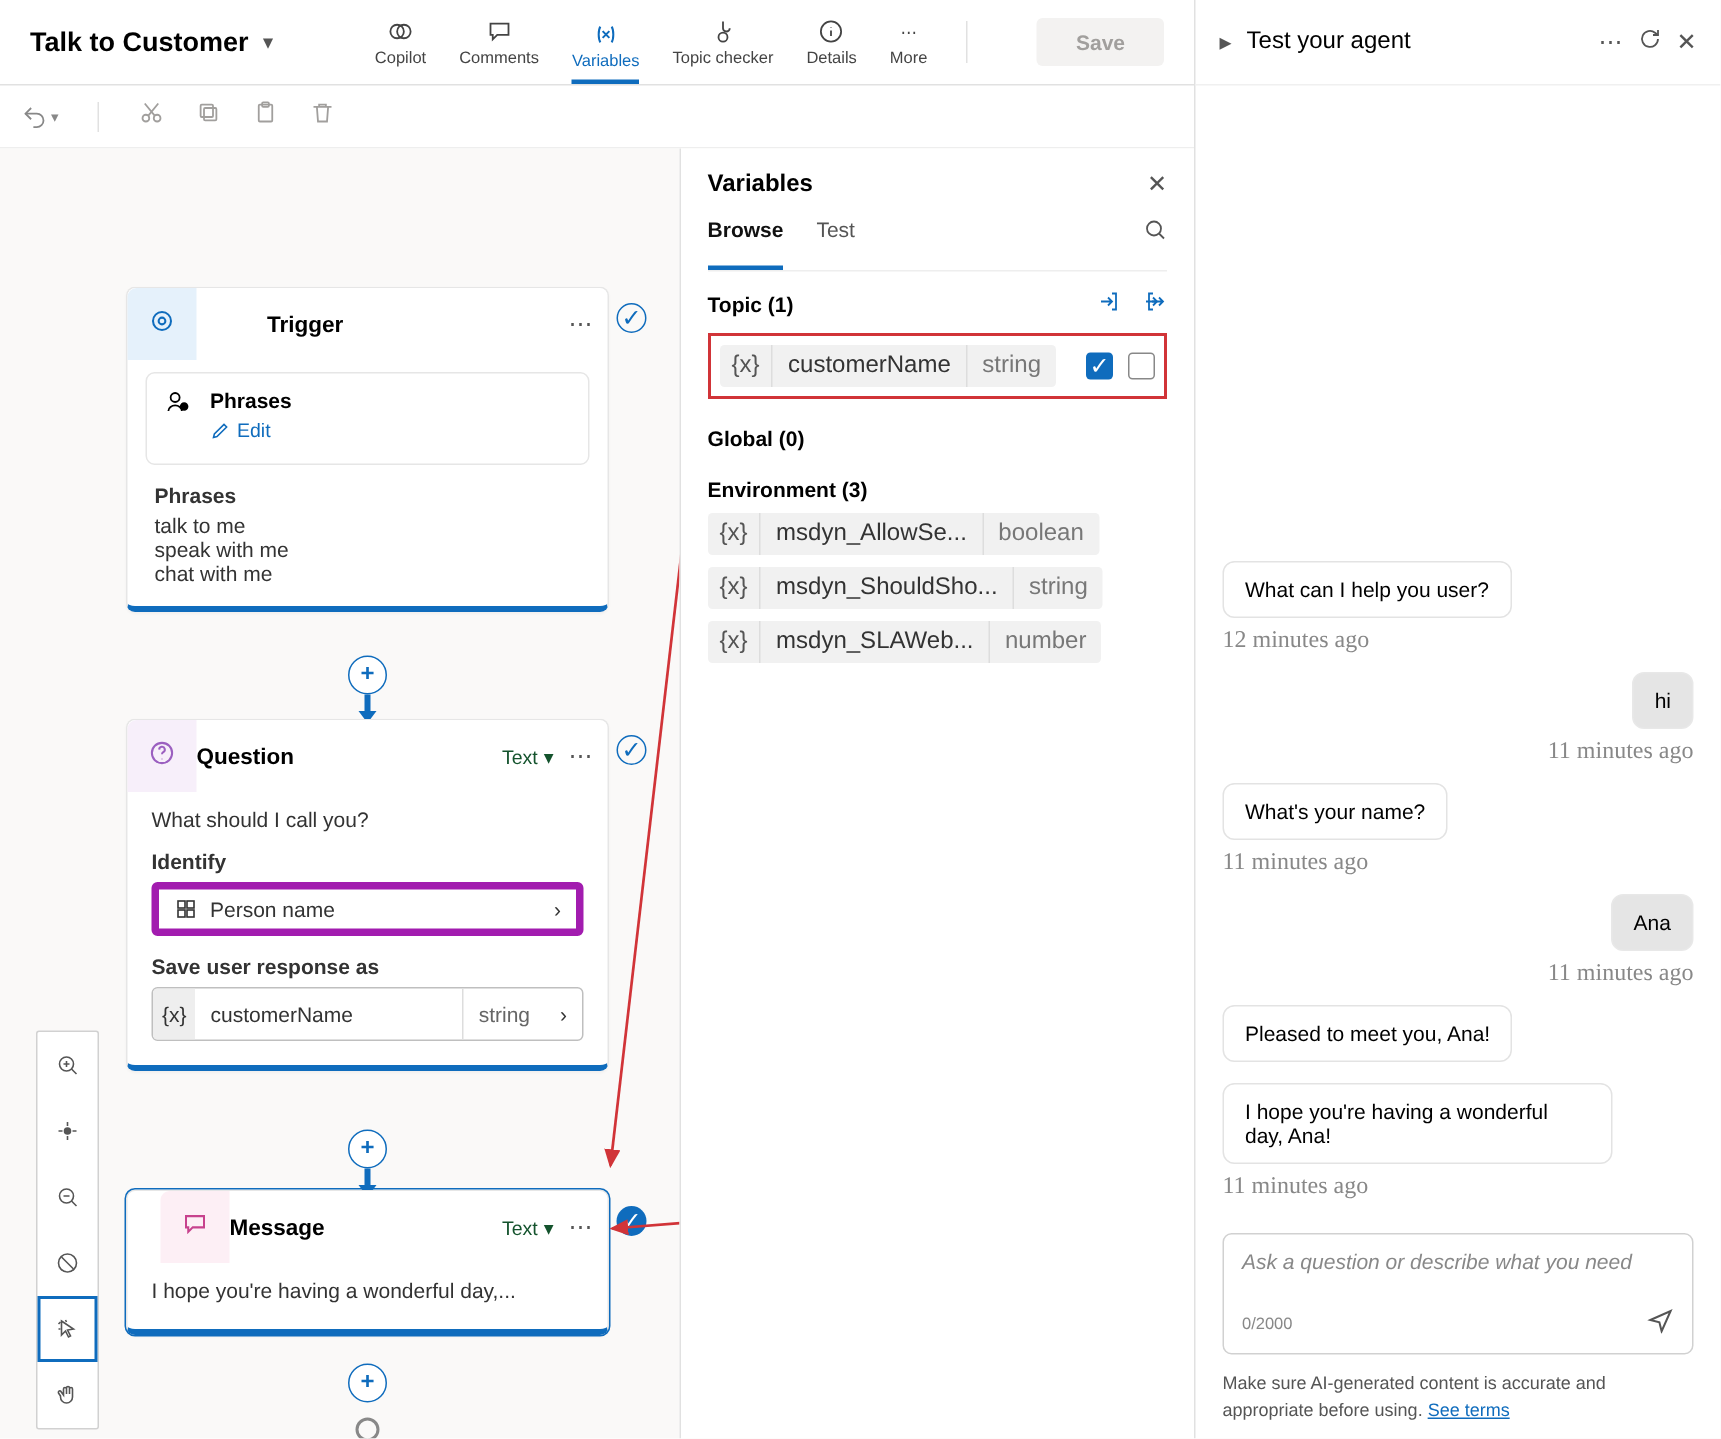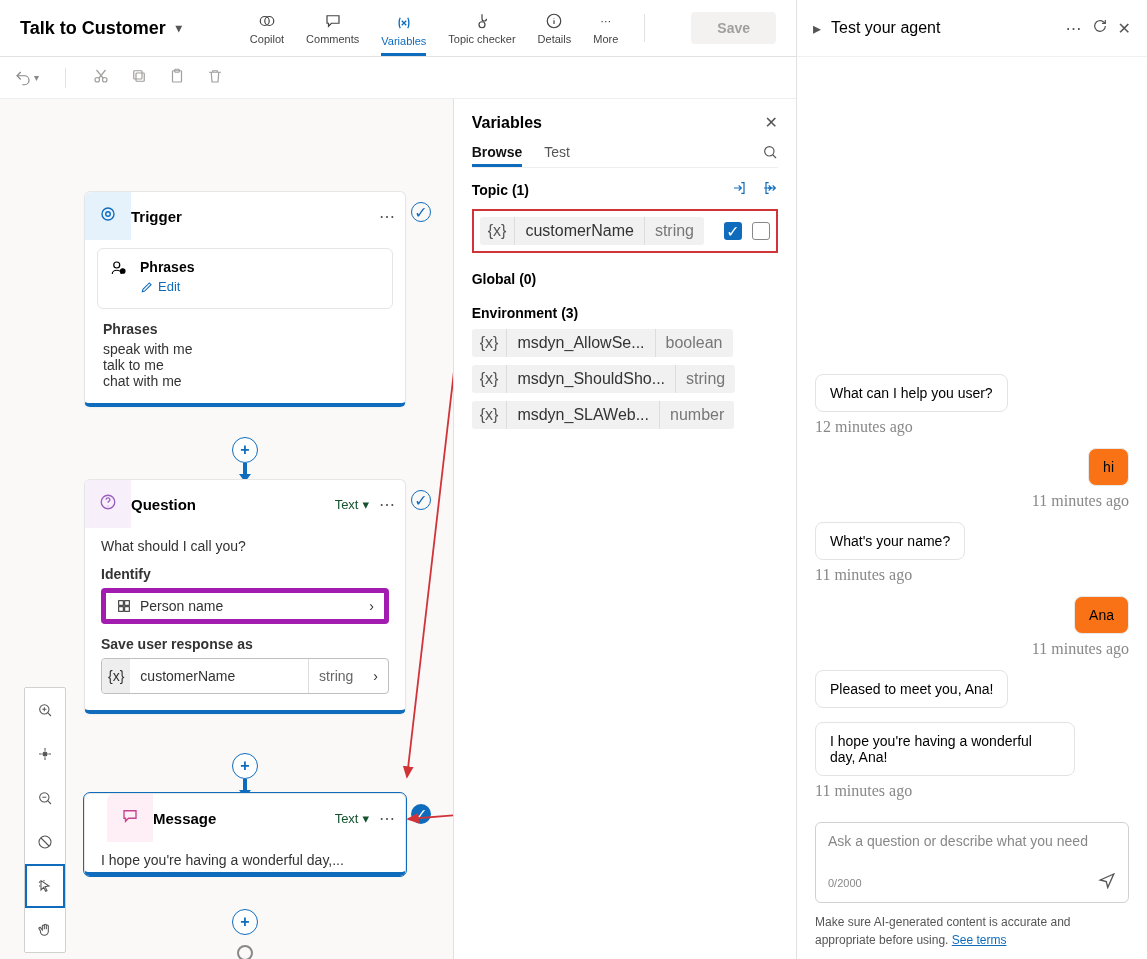--- a/index.html
+++ b/index.html
@@ -44,21 +44,21 @@
   .q-body .lbl { font-weight: 600; margin: 12px 0 6px 0; }
   .field-row { border: 5px solid #a21caf; border-radius: 4px; display: flex; align-items: center; height: 36px; padding: 0 10px; justify-content: space-between; }
   .var-row { border: 1px solid #bfbfbf; border-radius: 4px; display: flex; align-items: center; height: 36px; overflow: hidden; }
   .var-chip { background: #eee; padding: 4px 6px; display: flex; align-items: center; height: 100%; }
   .var-name { padding: 0 10px; flex: 1; }
   .var-type-chip { padding: 0 10px; color: #666; border-left: 1px solid #ddd; height: 100%; display: flex; align-items: center; }
   .var-panel { flex: 1; background: #fff; border-left: 1px solid #e1e1e1; display: flex; flex-direction: column; padding: 14px 18px; }
   .vp-head { display: flex; justify-content: space-between; align-items: center; margin-bottom: 12px; }
   .vp-head h3 { font-weight: 600; font-size: 16px; }
   .vp-tabs { display: flex; gap: 22px; border-bottom: 1px solid #eee; margin-bottom: 12px; }
-  .vp-tab { font-size: 14px; color: #555; padding-bottom: 4px; cursor: pointer; }
+  .vp-tab { font-size: 14px; color: #555; padding-bottom: 16px; cursor: pointer; }
   .vp-tab.active { color: #111; font-weight: 600; border-bottom: 3px solid #0f6cbd; }
   .vp-srch { margin-left: auto; color: #555; }
   .vp-section-head { display: flex; justify-content: space-between; align-items: center; font-weight: 600; font-size: 14px; margin-bottom: 10px; }
   .vp-icons { display: flex; gap: 14px; color: #0f6cbd; }
   .vp-var-row-outer { border: 2px solid #d13438; padding: 6px; margin-bottom: 8px; display: flex; align-items: center; gap: 10px; }
   .vp-var-chipset { display: flex; align-items: center; background: #f1f1f1; border-radius: 3px; overflow: hidden; }
   .vp-var-chipset .ic { padding: 5px 8px; border-right: 1px solid #ddd; color: #555; }
   .vp-var-chipset .nm { padding: 5px 10px; color: #333; }
   .vp-var-chipset .tp { padding: 5px 10px; color: #777; border-left: 1px solid #ddd; }
   .chk { width: 18px; height: 18px; border-radius: 3px; display: flex; align-items: center; justify-content: center; }
@@ -66,26 +66,26 @@
   .chk.off { border: 1px solid #888; }
   .vp-section { font-weight: 600; font-size: 14px; margin: 10px 0 8px 0; }
   .vp-env-row { display: flex; align-items: center; margin-bottom: 8px; }
   .test-panel { flex: 1; display: flex; flex-direction: column; }
   .tp-head { height: 57px; display: flex; align-items: center; padding: 0 16px; gap: 10px; border-bottom: 1px solid #f0f0f0; }
   .tp-head h3 { font-weight: 400; font-size: 16px; flex: 1; }
   .tp-head .ic { color: #555; cursor: pointer; }
   .chat-area { flex: 1; display: flex; flex-direction: column; justify-content: flex-end; padding: 14px 18px 6px 18px; gap: 6px; overflow: hidden; }
   .bubble { max-width: 260px; padding: 10px 14px; border-radius: 8px; font-size: 14px; }
   .bubble.bot { background: #fff; border: 1px solid #e3e3e3; align-self: flex-start; }
-  .bubble.user { background: #f97316; border: 1px solid #e8e8e8; align-self: flex-end; }
+  .bubble.user { background: #e5e5e5; border: 1px solid #e8e8e8; align-self: flex-end; }
   .ts { font-size: 16px; color: #888; font-family: Liberation Serif, serif; }
   .ts.l { align-self: flex-start; margin-bottom: 6px; }
   .ts.r { align-self: flex-end; margin-bottom: 6px; }
   .chat-input { margin: 10px 18px; border: 1px solid #d1d1d1; border-radius: 6px; padding: 10px 12px 8px 12px; }
-  .chat-input .ph { color: #888; font-size: 14px; min-height: 38px; }
+  .chat-input .ph { color: #888; font-size: 14px; min-height: 38px; font-style: italic; }
   .chat-input .bot-row { display: flex; justify-content: space-between; align-items: center; color: #888; font-size: 11px; }
   .send-ico { font-size: 18px; color: #555; }
   .footer-note { font-size: 12px; color: #555; padding: 0 18px 10px 18px; line-height: 1.5; }
   .footer-note a { color: #0f6cbd; }
   svg.s { width: 18px; height: 18px; }
   svg.s16 { width: 16px; height: 16px; }
   svg.s14 { width: 14px; height: 14px; }
 </style>
 </head>
 <body>
@@ -177,21 +177,21 @@
           <path d="M4 7h16M9 7V5h6v2M7 7l1 13h8l1-13"></path>
         </svg></span>
   </div>
 
   <div class="work">
 
     <div class="canvas">
 
       <div class="node-card" style="left:84px; top:92px; width:322px;">
         <div class="check-circ outline">✓</div>
-        <div class="node-head" style="height:48px;">
+        <div class="node-head" style="height:48px;gap:47px;">
           <div class="node-iconbox" style="background:#e5f1fb;height:48px;">
               <span style="color:#0f6cbd;"><svg class="s" viewBox="0 0 24 24" fill="none" stroke="currentColor" stroke-width="1.8">
                   <circle cx="12" cy="12" r="8"></circle>
                   <circle cx="12" cy="12" r="3"></circle>
                 </svg></span>
             </div>
           <span class="node-title">Trigger</span>
           <span class="node-menu">⋯</span>
         </div>
         <div class="inner-card">
@@ -205,22 +205,22 @@
             <span class="edit-link">
                 <svg class="s14" viewBox="0 0 24 24" fill="none" stroke="currentColor" stroke-width="1.8">
                   <path d="M4 20l4-1 11-11-3-3L5 16z"></path>
                 </svg>
                 <span>Edit</span>
               </span>
           </div>
         </div>
         <div class="phrases-list">
           <div class="hdr">Phrases</div>
+          <div>talk to me</div>
           <div>speak with me</div>
-          <div>talk to me</div>
           <div>chat with me</div>
         </div>
       </div>
 
       <div class="add-dot" style="top:338px;">+</div>
       <div class="conn-arrow" style="top:364px;height:12px;"></div>
 
       <div class="node-card" style="left:84px; top:380px; width:322px;">
         <div class="check-circ outline">✓</div>
         <div class="node-head" style="height:48px;">
@@ -267,21 +267,21 @@
         <div class="node-head" style="height:48px;padding-left:22px;">
           <div class="node-iconbox" style="background:#fdeff5;height:48px;">
               <span style="color:#c7428d;"><svg class="s" viewBox="0 0 24 24" fill="none" stroke="currentColor" stroke-width="1.8">
                   <path d="M4 5h16v10H10l-4 4v-4H4z"></path>
                 </svg></span>
             </div>
           <span class="node-title">Message</span>
           <span class="node-type"><span>Text</span> ▾</span>
           <span class="node-menu">⋯</span>
         </div>
-        <div class="q-body" style="padding-bottom:4px;">
+        <div class="q-body" style="padding-bottom:18px;">
           <div>I hope you're having a wonderful day,...</div>
         </div>
       </div>
 
       <div class="add-dot" style="top:810px;">+</div>
       <div style="position:absolute;left:237px;top:846px;width:16px;height:16px;border:2px solid #888;border-radius:50%;"></div>
 
       <svg style="position:absolute;left:0;top:0;width:100%;height:100%;pointer-events:none;">
         <defs>
             <marker id="ah" markerWidth="8" markerHeight="8" refX="6" refY="3" orient="auto">

